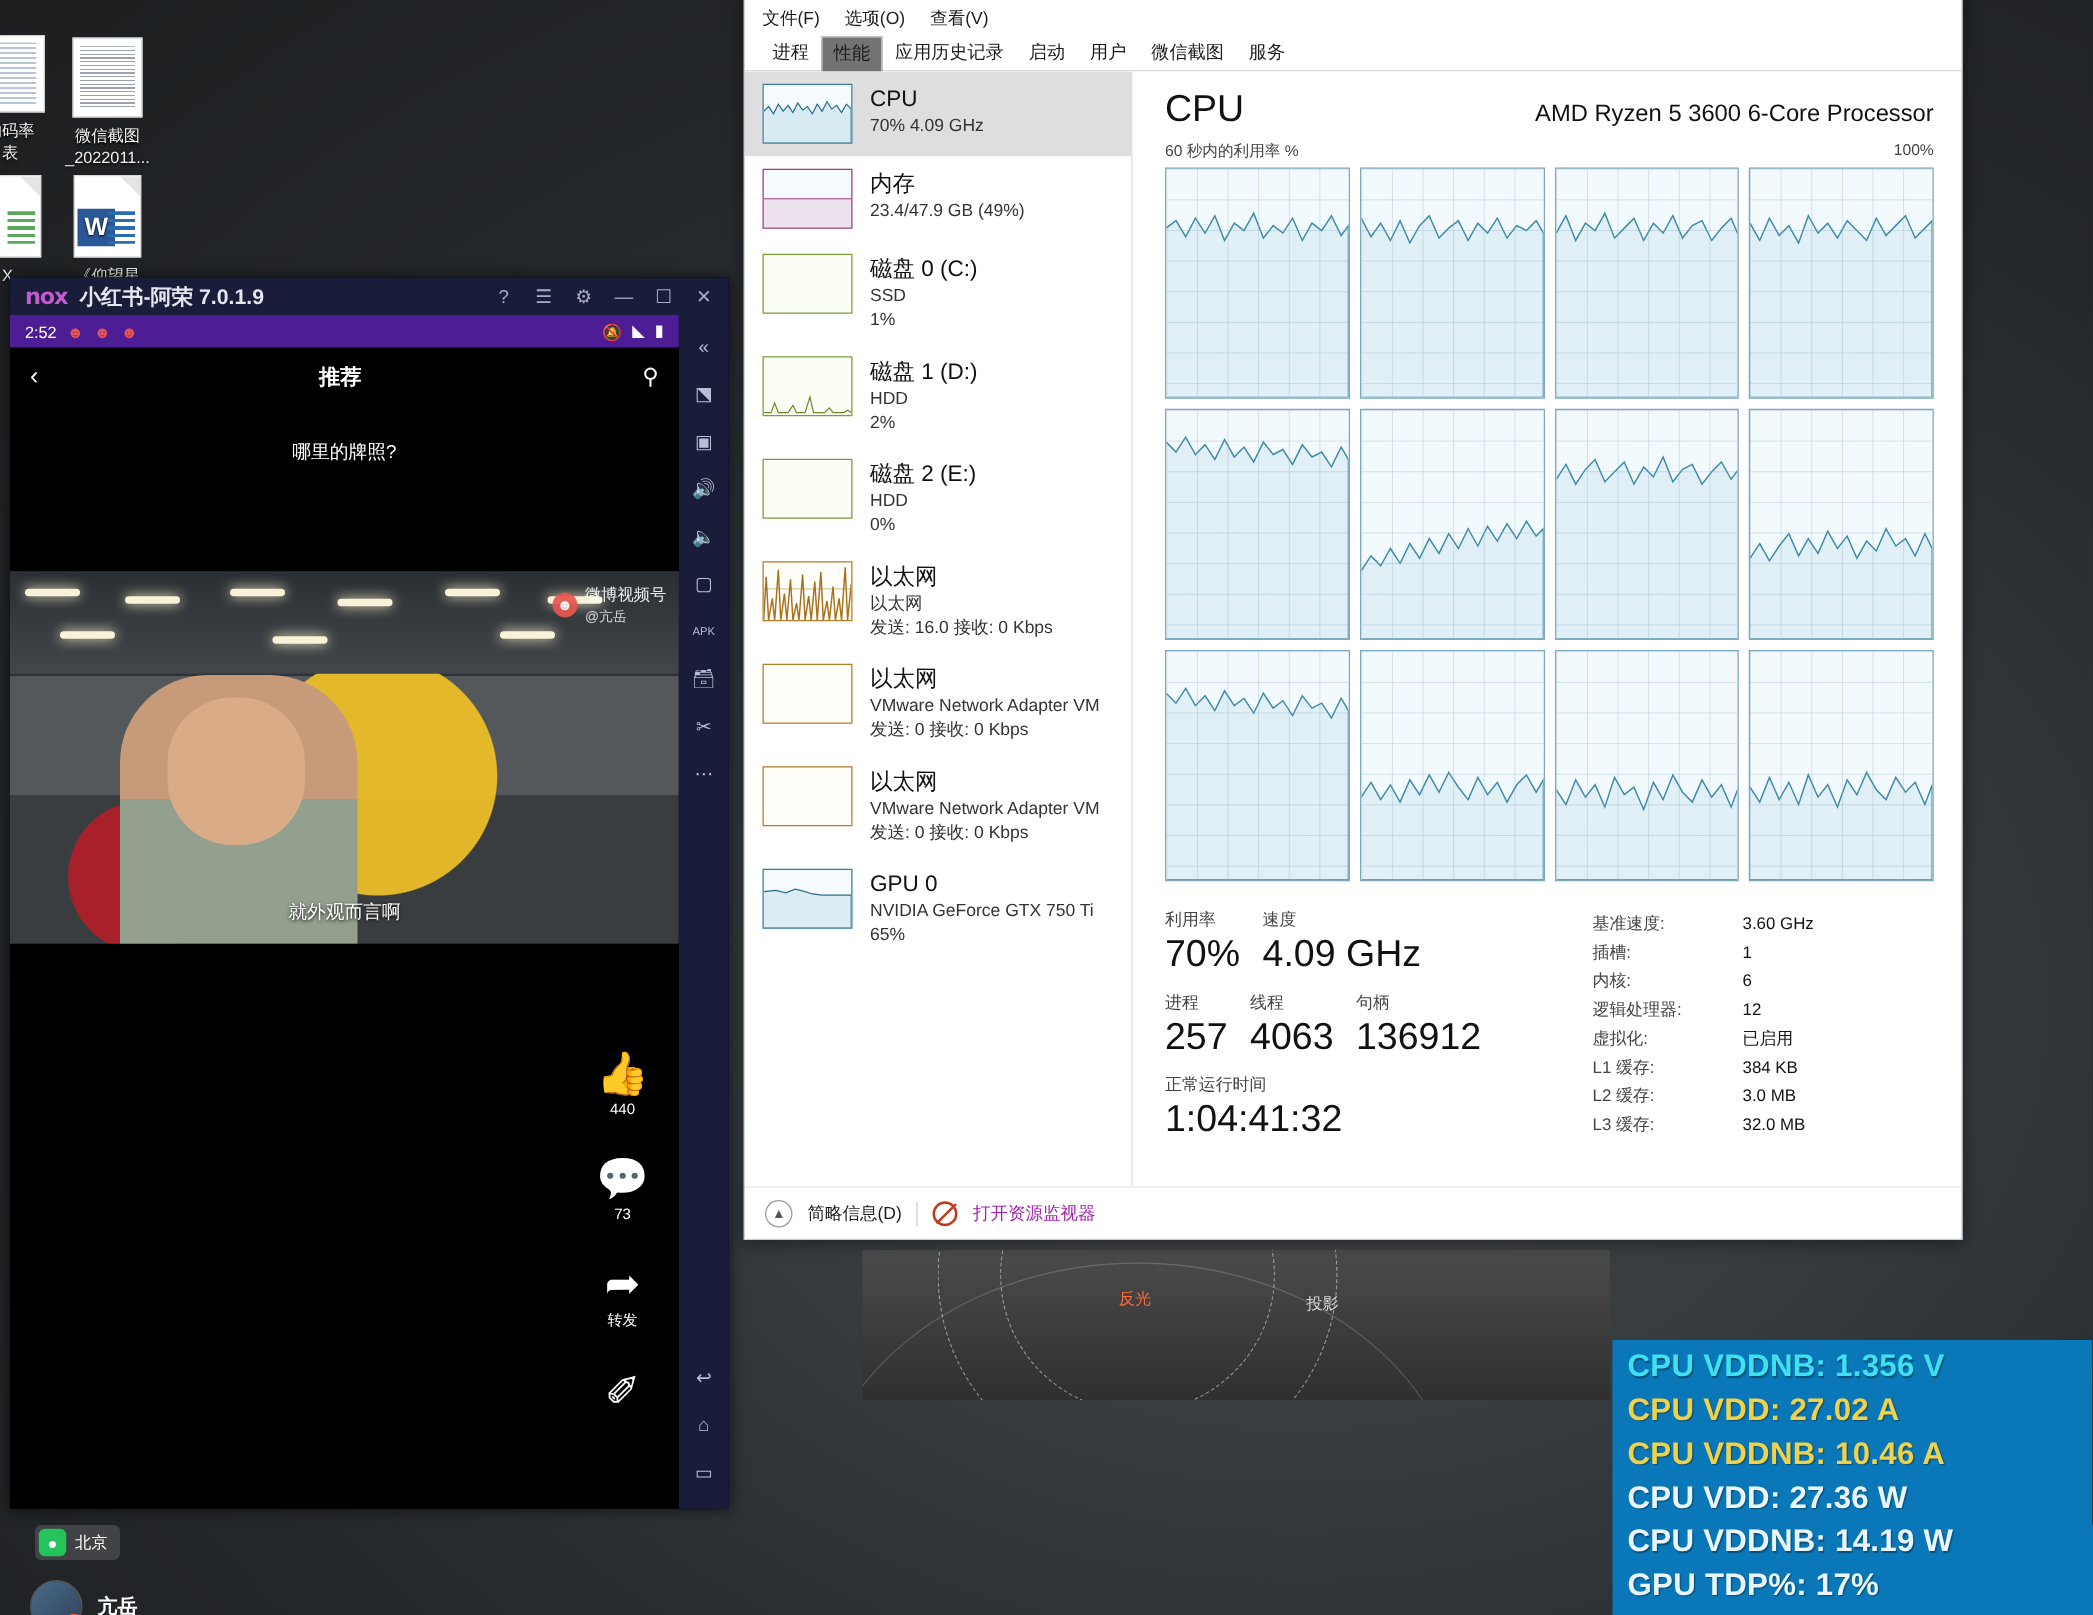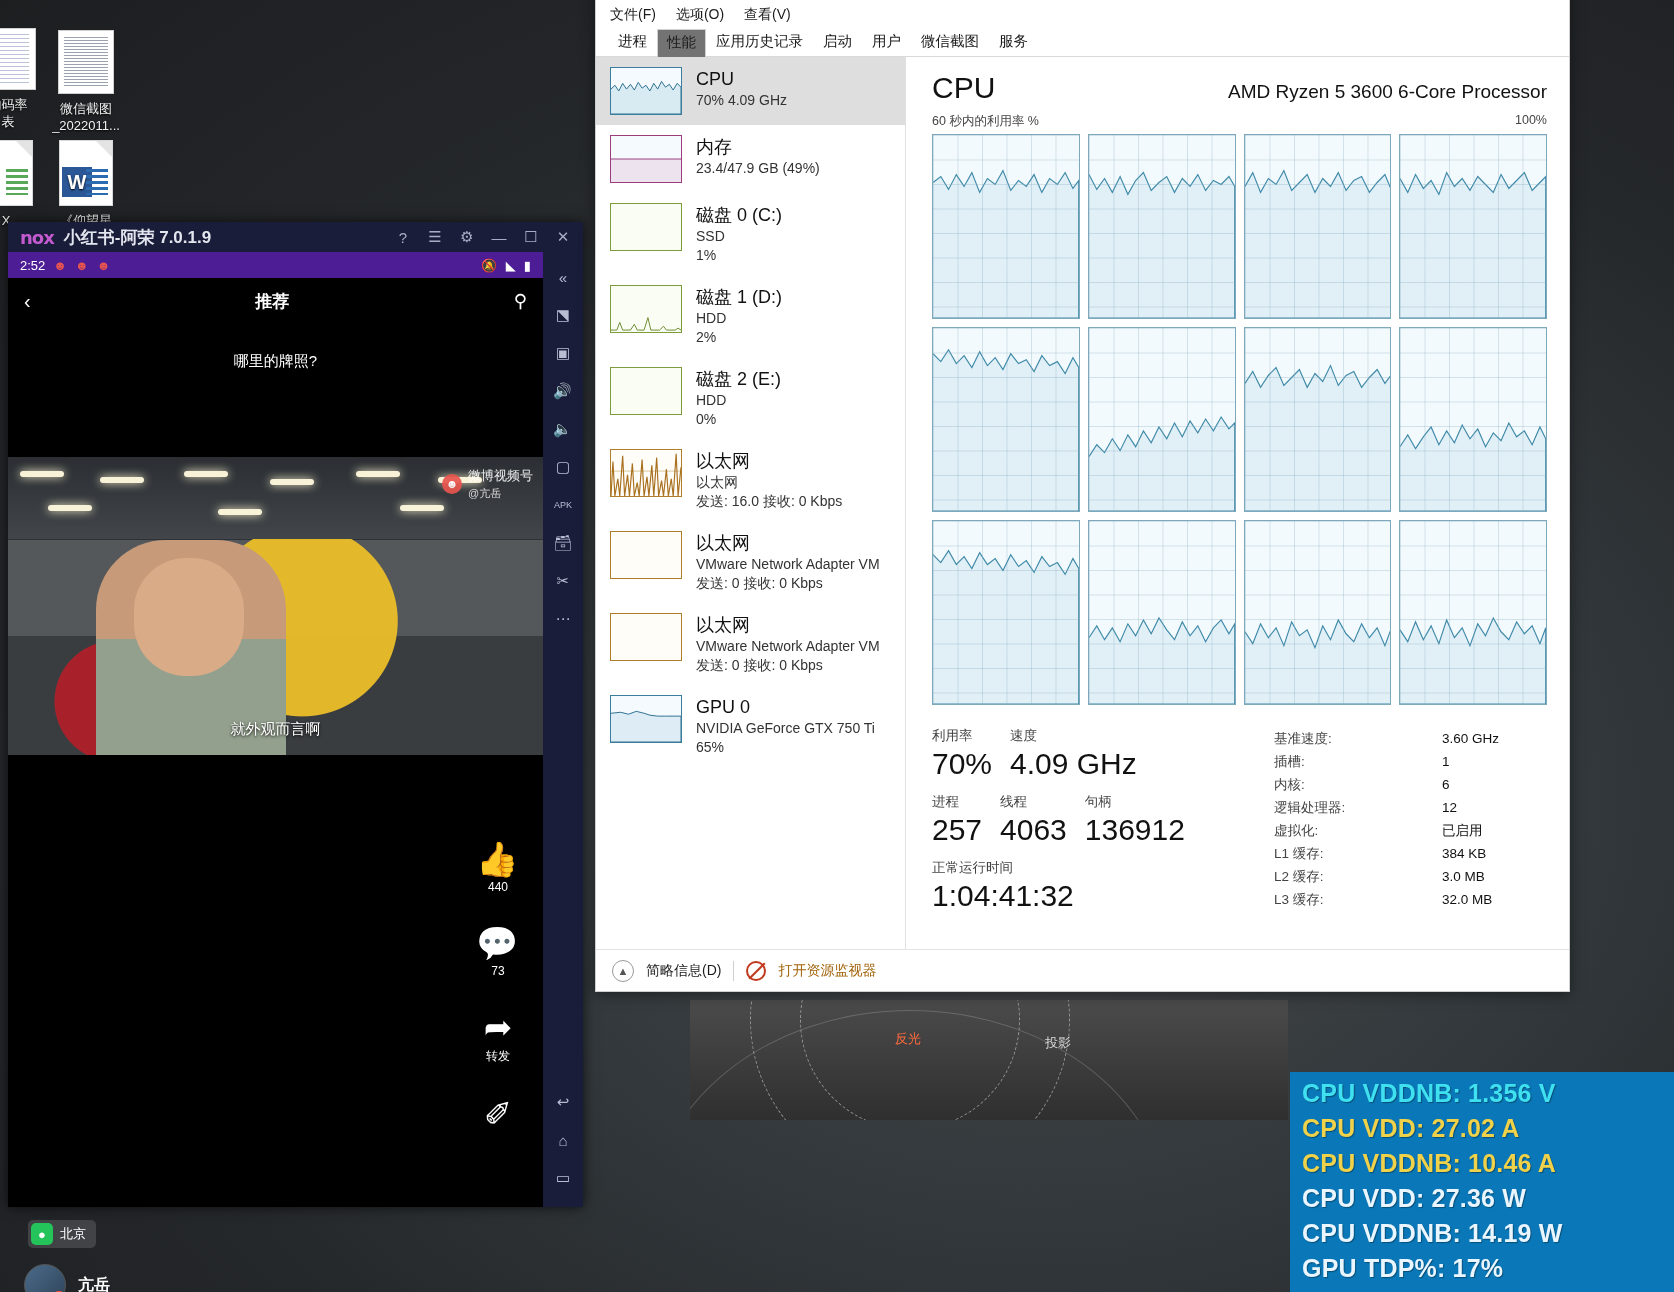--- a/index.html
+++ b/index.html
@@ -117,26 +117,26 @@
 
   .stats { margin-top: 22px; display: flex; }
   .stats-l { width: 300px; }
   .sl-row { display: flex; }
   .sl-col { margin-right: 18px; }
   .sl-lab { font-size: 13.5px; color: #444; }
   .sl-val { font-size: 30px; color: #111; line-height: 38px; font-weight: 300;}
   .stats-r { margin-left: 42px; font-size: 13.5px; color: #444; }
   .sr-row { display: flex; line-height: 23px; }
   .sr-lab { width: 120px; }
-  .sr-val { color: #111; margin-left: 48px; }
+  .sr-val { color: #111; }
 
   .tm-foot { height: 42px; border-top: 1px solid #e3e3e3; display:flex; align-items:center; padding-left: 16px; gap: 12px; font-size: 14px; color:#1b1b1b; }
   .circ { width: 22px; height: 22px; border-radius: 50%; border: 1px solid #9a9a9a; display:flex; align-items:center; justify-content:center; font-size: 11px; color:#555;}
   .divv { width:1px; height:20px; background:#cfcfcf; }
-  .lnk { color: #a16207; }
+  .lnk { color: #a21caf; }
   .noico { width: 20px; height: 20px; border-radius: 50%; border: 2px solid #c03a1d; position: relative; }
   .noico::after { content:""; position:absolute; left:-2px; top:7px; width:22px; height:2px; background:#c03a1d; transform: rotate(-45deg); }
 
   
   .bgimg { position:absolute; left: 690px; top: 1000px; width: 598px; height: 120px; background: linear-gradient(to bottom,#4b4b4b,#2f2f2f); overflow:hidden;}
   .bgimg .arc { position:absolute; border: 1px dashed rgba(255,255,255,.45); border-radius: 50%; }
   .bgimg .lbl { position:absolute; color:#ff6a3d; font-size: 13px; }
   .bgimg .lbl.w { color:#d8d8d8; }
 
   

